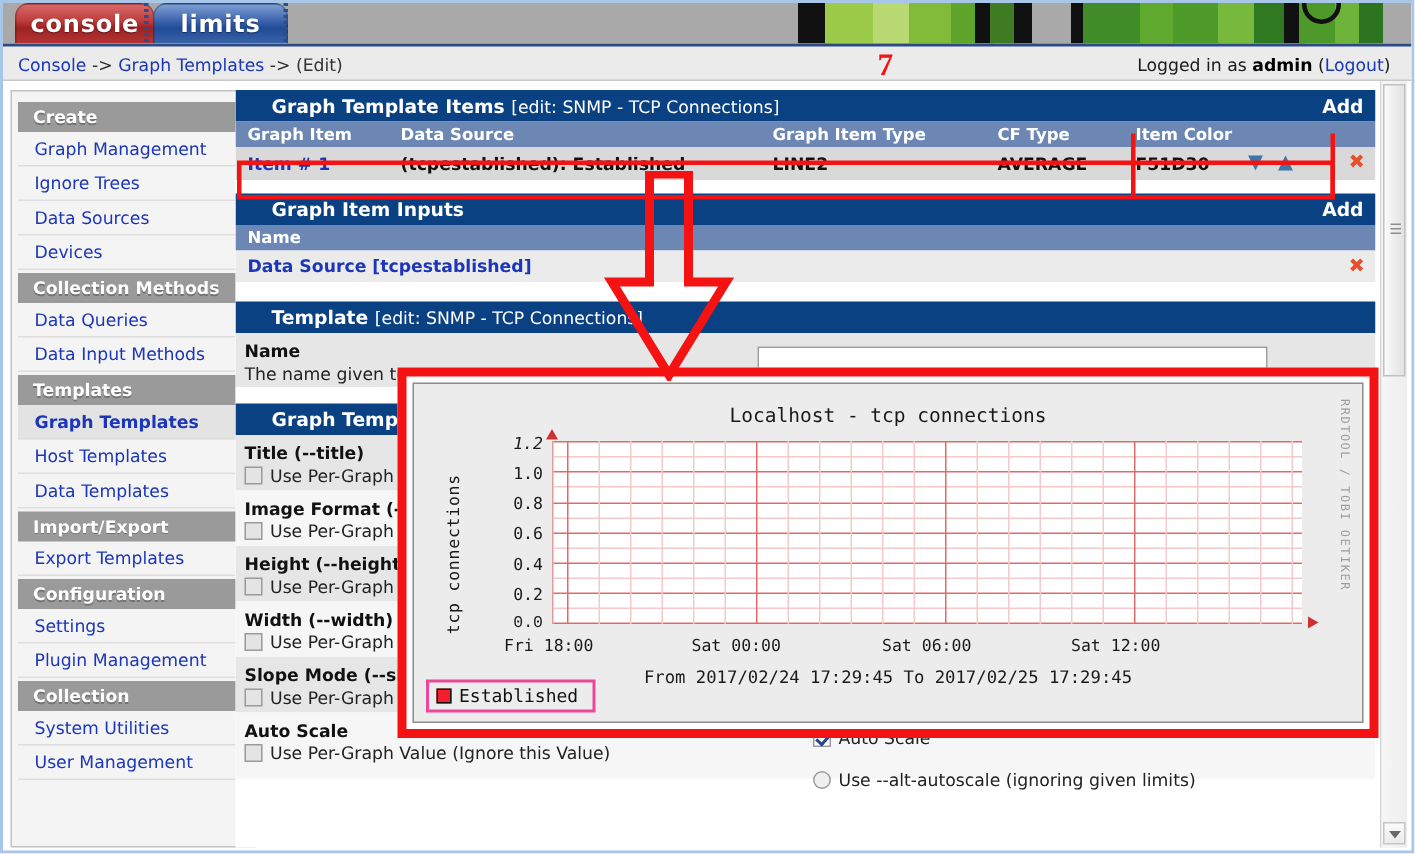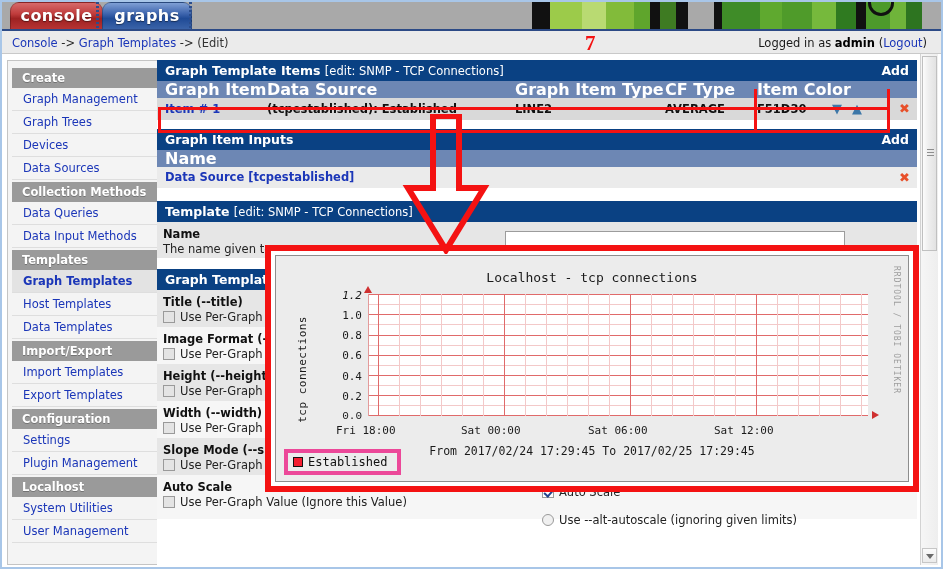--- a/index.html
+++ b/index.html
@@ -124,34 +124,34 @@
     background: #ffffff;
     overflow: hidden;
   }
   .sec-title {
     background: #0a4183;
     color: #ffffff;
     font-weight: bold;
     font-size: 12.5px;
     height: 21px;
     line-height: 21px;
-    padding: 0 8px;
+    padding: 0 24px;
     position: relative;
   }
   .sec-title .light { font-weight: normal; font-size: 11.5px; }
   .sec-title .add {
     position: absolute; right: 8px; top: 0;
     color: #ffffff; font-weight: bold; font-size: 12.5px;
     text-decoration: none; cursor: pointer;
   }
   .col-head {
     background: #6d87b4;
     color: #ffffff;
     font-weight: bold;
-    font-size: 16px;
+    font-size: 11px;
     height: 17px;
     line-height: 17px;
   }
   .col-head > div, .data-row > div {
     position: absolute; top: 0; height: 100%;
   }
   .rowbox { position: relative; height: 17px; }
   .data-row {
     position: relative;
     height: 19px; line-height: 19px;
@@ -308,21 +308,21 @@
     text-align: center; font-size: 11.5px; color: #1a1a1a;
   }
   #g-watermark {
     position: absolute; right: 7px; top: 10px;
     font-size: 8px; color: #9d9d9d;
     writing-mode: vertical-rl;
     letter-spacing: 1px;
   }
   #legend-box {
     position: absolute; left: 8px; bottom: 6px;
-    border: 4px solid #ec4899;
+    border: 2px solid #ec4899;
     padding: 2px 10px 2px 5px;
     background: #ececec;
   }
   #legend-box .swatch {
     display: inline-block; width: 10px; height: 10px;
     background: #f51d30; border: 1px solid #111;
     vertical-align: -1px; margin-right: 5px;
   }
   #legend-box .lbl { font-size: 12px; color: #111; font-family: "DejaVu Sans Mono", monospace; }
 
@@ -374,21 +374,21 @@
       <div class="blade" style="left:358px;width:18px;background:#6fb43a;"></div>
       <div class="blade" style="left:374px;width:16px;background:#2d7420;"></div>
       <div style="position:absolute;left:336px;top:-10px;width:26px;height:26px;border:3px solid #111;border-radius:50%;"></div>
     </div>
     <div id="tabs">
       <div class="tab" id="tab-console">
         <span>console</span>
       </div>
       <div class="tab-edge" style="left:86px;"></div>
       <div class="tab" id="tab-graphs">
-        <span>graphs</span>
+        <span>limits</span>
       </div>
       <div class="tab-edge" style="left:179px;"></div>
     </div>
   </div>
 
   <div id="crumbbar">
     <div id="breadcrumb">
       <a>Console</a>
       <span class="sep">-&gt;</span>
       <a>Graph Templates</a>
@@ -399,42 +399,41 @@
       <span>Logged in as</span>
       <b>admin</b>
       <span>(</span><a>Logout</a><span>)</span>
     </div>
   </div>
 
   <div id="sidebar">
     <div class="menu-head">Create</div>
 
     <a class="menu-link">Graph Management</a>
-    <a class="menu-link">Graph Trees</a>
+    <a class="menu-link">Ignore Trees</a>
+    <a class="menu-link">Data Sources</a>
     <a class="menu-link">Devices</a>
-    <a class="menu-link">Data Sources</a>
 
     <div class="menu-head">Collection Methods</div>
     <a class="menu-link">Data Queries</a>
     <a class="menu-link">Data Input Methods</a>
 
     <div class="menu-head">Templates</div>
     <a class="menu-link active">Graph Templates</a>
     <a class="menu-link">Host Templates</a>
     <a class="menu-link">Data Templates</a>
 
     <div class="menu-head">Import/Export</div>
-    <a class="menu-link">Import Templates</a>
     <a class="menu-link">Export Templates</a>
 
     <div class="menu-head">Configuration</div>
     <a class="menu-link">Settings</a>
     <a class="menu-link">Plugin Management</a>
 
-    <div class="menu-head">Localhost</div>
+    <div class="menu-head">Collection</div>
     <a class="menu-link">System Utilities</a>
     <a class="menu-link">User Management</a>
 
   </div>
 
   <div id="main">
 
     <div class="sec-title">
       <span>Graph Template Items</span>
       <span class="light">[edit: SNMP - TCP Connections]</span>

